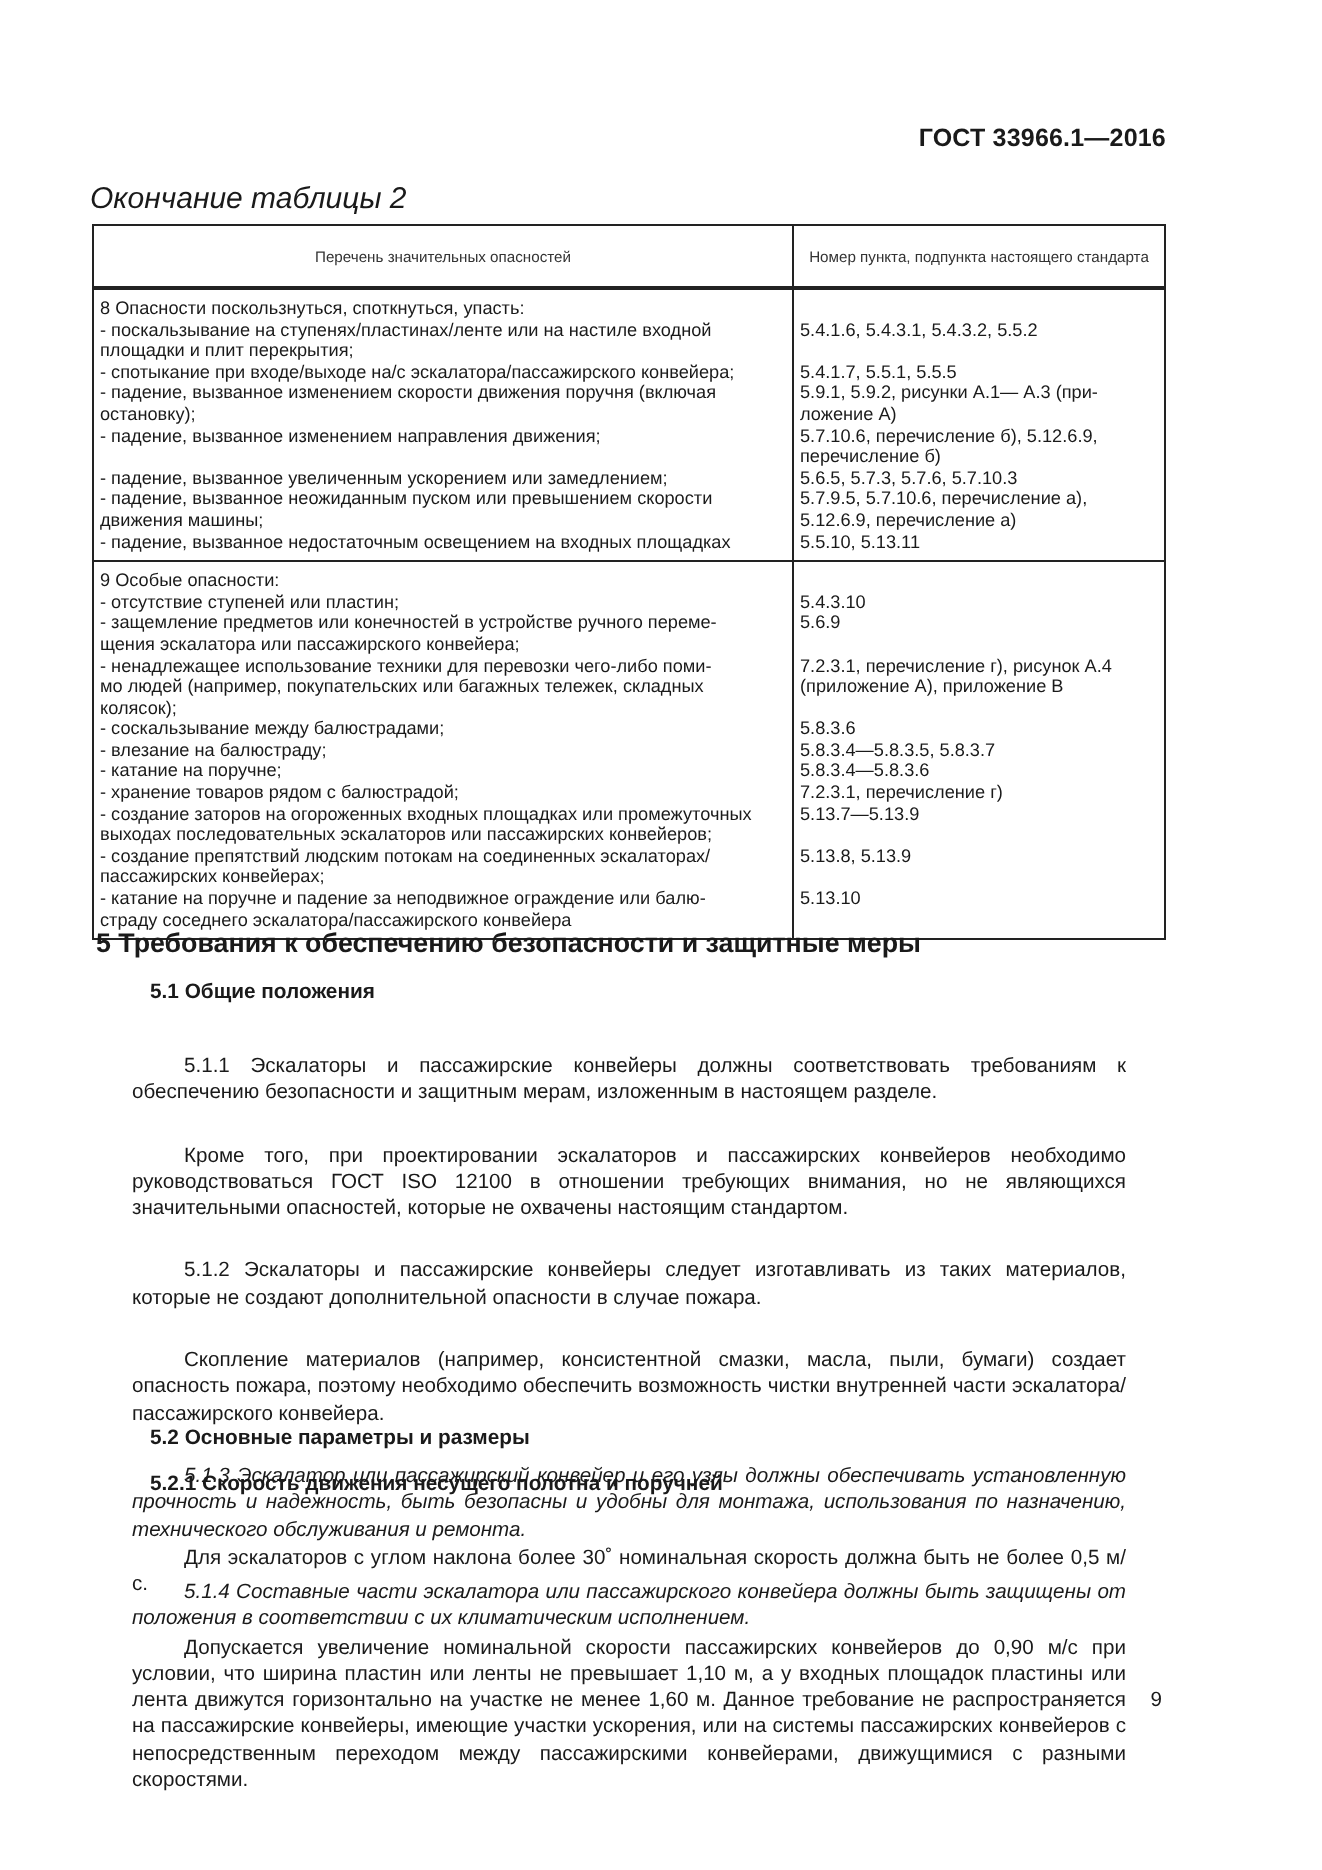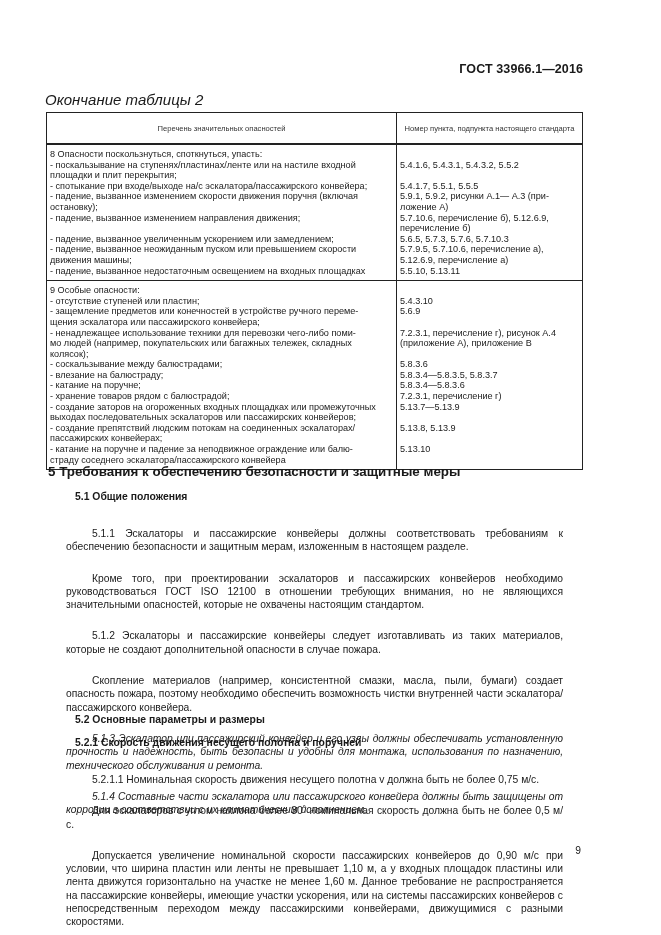--- a/index.html
+++ b/index.html
@@ -145,26 +145,25 @@
 <div class="h1">5 Требования к обеспечению безопасности и защитные меры</div>
 
 <div class="h2" style="top:491px;">5.1 Общие положения</div>
 
 <div class="body-text" style="top:509px;">
   <p class="p">5.1.1 Эскалаторы и пассажирские конвейеры должны соответствовать требованиям к обеспечению безопасности и защитным мерам, изложенным в настоящем разделе.</p>
   <p class="p">Кроме того, при проектировании эскалаторов и пассажирских конвейеров необходимо руководствоваться ГОСТ ISO 12100 в отношении требующих внимания, но не являющихся значительными опасностей, которые не охвачены настоящим стандартом.</p>
   <p class="p">5.1.2 Эскалаторы и пассажирские конвейеры следует изготавливать из таких материалов, которые не создают дополнительной опасности в случае пожара.</p>
   <p class="p">Скопление материалов (например, консистентной смазки, масла, пыли, бумаги) создает опасность пожара, поэтому необходимо обеспечить возможность чистки внутренней части эскалатора/пассажирского конвейера.</p>
   <p class="p it">5.1.3 Эскалатор или пассажирский конвейер и его узлы должны обеспечивать установленную прочность и надежность, быть безопасны и удобны для монтажа, использования по назначению, технического обслуживания и ремонта.</p>
-  <p class="p it">5.1.4 Составные части эскалатора или пассажирского конвейера должны быть защищены от коррозии в соответствии с их климатическим исполнением.</p>
+  <p class="p it">5.1.4 Составные части эскалатора или пассажирского конвейера должны быть защищены от положения в соответствии с их климатическим исполнением.</p>
 </div>
 
 <div class="h2" style="top:714px;">5.2 Основные параметры и размеры</div>
 
 <div class="h2" style="top:737px;">5.2.1 Скорость движения несущего полотна и поручней</div>
 
 <div class="body-text" style="top:755px;">
-  <p class="p">5.2.1.1 Номинальная скорость движения несущего полотна v должна быть не более 0,75 м/с.</p>
   <p class="p">Для эскалаторов с углом наклона более 30˚ номинальная скорость должна быть не более 0,5 м/с.</p>
   <p class="p">Допускается увеличение номинальной скорости пассажирских конвейеров до 0,90 м/с при условии, что ширина пластин или ленты не превышает 1,10 м, а у входных площадок пластины или лента движутся горизонтально на участке не менее 1,60 м. Данное требование не распространяется на пассажирские конвейеры, имеющие участки ускорения, или на системы пассажирских конвейеров с непосредственным переходом между пассажирскими конвейерами, движущимися с разными скоростями.</p>
 </div>
 
 <div class="page-num">9</div>
 
 </body></html>

